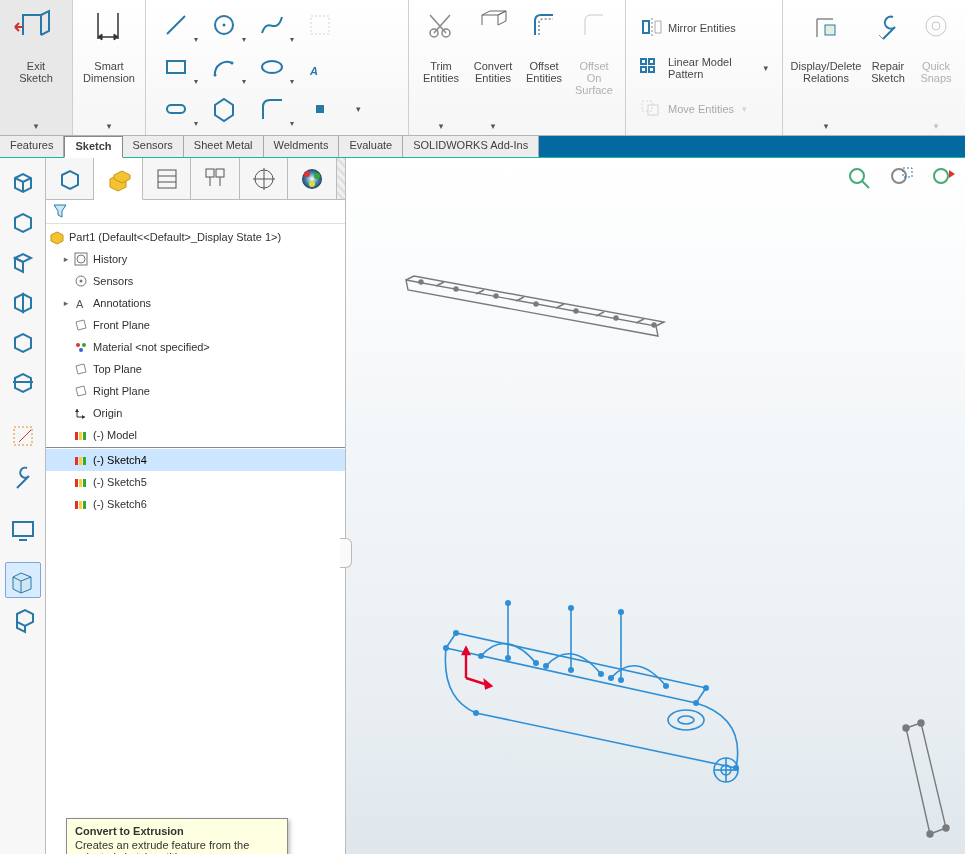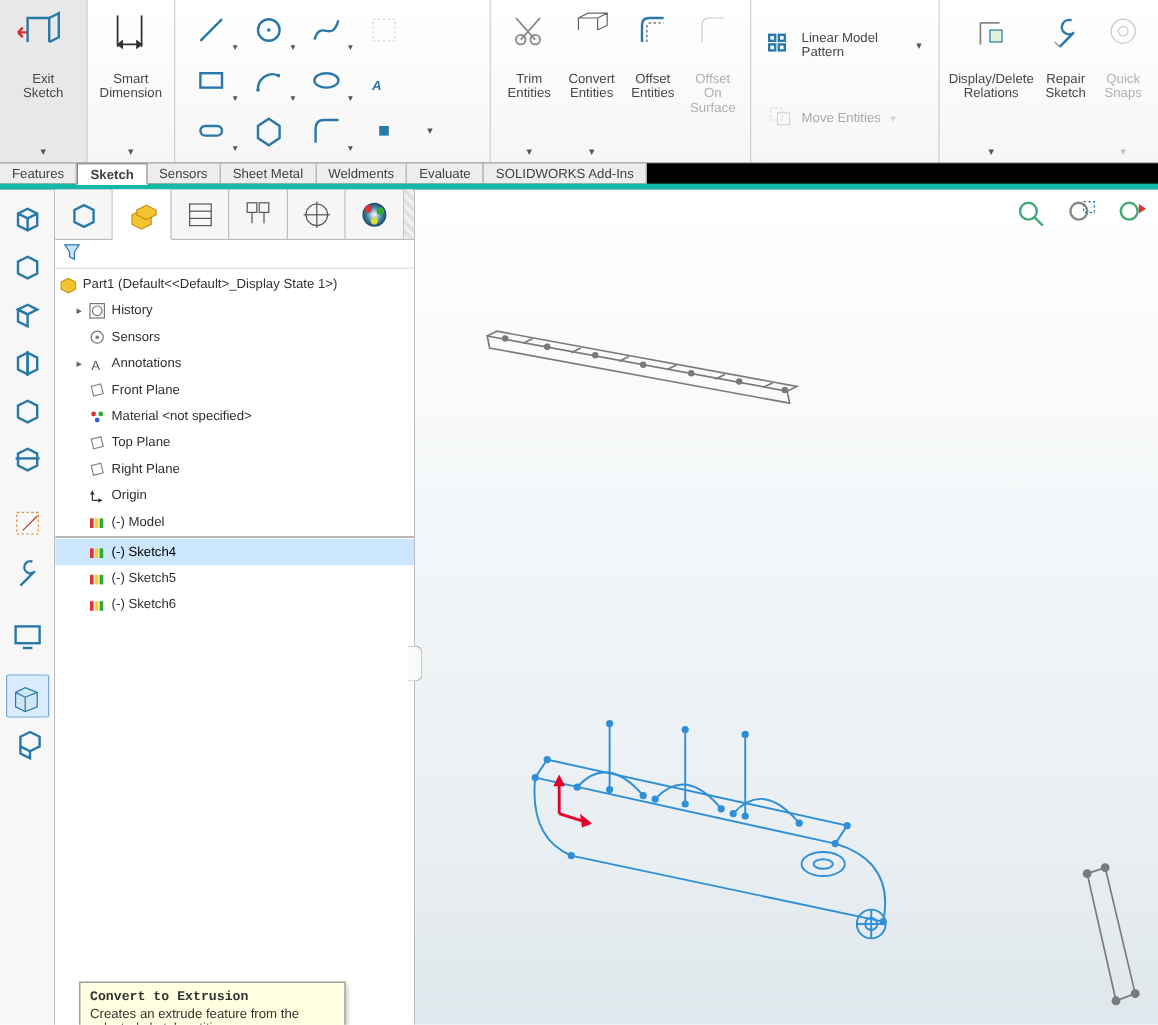--- a/index.html
+++ b/index.html
@@ -17,21 +17,21 @@
 
   .sketch-tools { display:flex; flex-wrap:wrap; width:250px; height:100%; align-content:flex-start; }
   .tool-sm { width:48px; height:42px; display:flex; align-items:center; justify-content:center; position:relative; cursor:pointer; }
   .tool-sm .mini-drop { position:absolute; right:2px; bottom:2px; font-size:8px; color:#555; }
 
   .pattern-group { display:flex; flex-direction:column; justify-content:space-around; padding:4px 8px; }
   .pattern-row { display:flex; align-items:center; gap:4px; height:30px; cursor:pointer; }
   .pattern-row .lbl { color:#464646; }
 
   
-  .tabs { display:flex; height:22px; border-bottom:5px solid #14b8a6; background:#000000; }
+  .tabs { display:flex; height:22px; border-bottom:1px solid #14b8a6; background:#0369a1; }
   .tab { padding:3px 10px; border-right:1px solid #aaa; color:#404040; cursor:pointer; background:#ededed; }
   .tab.active { background:#fff; border-top:1px solid #888; border-left:1px solid #888; border-right:1px solid #888; border-bottom:1px solid #fff; margin-bottom:-1px; font-weight:bold; }
 
   
   .body-area { position:relative; height:696px; display:flex; }
 
   
   .left-strip { width:46px; background:#f7f7f7; border-right:1px solid #bcbcbc; display:flex; flex-direction:column; align-items:center; padding-top:6px; gap:4px; }
   .strip-btn { width:36px; height:36px; display:flex; align-items:center; justify-content:center; cursor:pointer; border:1px solid transparent; border-radius:2px; }
   .strip-btn.hover { border:1px solid #7aa7d8; background:#d9ecff; }
@@ -52,21 +52,21 @@
   .node.selected { background:#cde6ff; }
   .node.selected .txt { color:#000; }
 
   
   .viewport { flex:1; position:relative; background:linear-gradient(#ffffff 0%, #e8eef2 80%, #dfe7ec 100%); }
   .hud { position:absolute; top:6px; right:8px; display:flex; gap:14px; }
   .hud-btn { width:28px; height:28px; display:flex; align-items:center; justify-content:center; cursor:pointer; }
 
   
   .tooltip { position:absolute; left:66px; top:660px; width:222px; background:#ffffe1; border:1px solid #8c8c8c; padding:6px 8px; box-shadow:2px 2px 4px rgba(0,0,0,0.25); }
-  .tooltip .tt-title { font-weight:bold; color:#333; margin-bottom:2px;font-family:Liberation Mono, monospace; }
+  .tooltip .tt-title { font-weight:bold; color:#333; margin-bottom:2px; }
   .tooltip .tt-body  { color:#333; }
 
   
   svg { overflow:visible; }
   .stroke-blue { stroke:#2878a8; fill:none; stroke-width:2; }
   .stroke-grey { stroke:#888; fill:none; stroke-width:1.5; }
 </style>
 </head>
 <body>
 
@@ -225,20 +225,28 @@
           </svg>
         </span>
       <span class="lbl">Offset
 On
 Surface</span>
     </div>
   </div>
 
   <div class="ribbon-group">
     <div class="pattern-group">
+      <div class="pattern-row">
+        <span><svg width="24" height="18">
+              <path class="stroke-blue" d="M3 3 h6 v12 h-6 z"></path>
+              <path stroke="#888" d="M12 0 v18" stroke-dasharray="2 2"></path>
+              <path stroke="#aaa" fill="none" d="M15 3 h6 v12 h-6 z"></path>
+            </svg></span>
+        <span class="lbl">Mirror Entities</span>
+      </div>
       <div class="pattern-row">
         <span><svg width="24" height="18">
               <rect x="1" y="1" width="5" height="5" class="stroke-blue"></rect>
               <rect x="9" y="1" width="5" height="5" class="stroke-blue"></rect>
               <rect x="1" y="9" width="5" height="5" class="stroke-blue"></rect>
               <rect x="9" y="9" width="5" height="5" class="stroke-blue"></rect>
             </svg></span>
         <span class="lbl">Linear Model Pattern</span>
         <span style="font-size:9px;color:#555;margin-left:4px">▾</span>
       </div>

